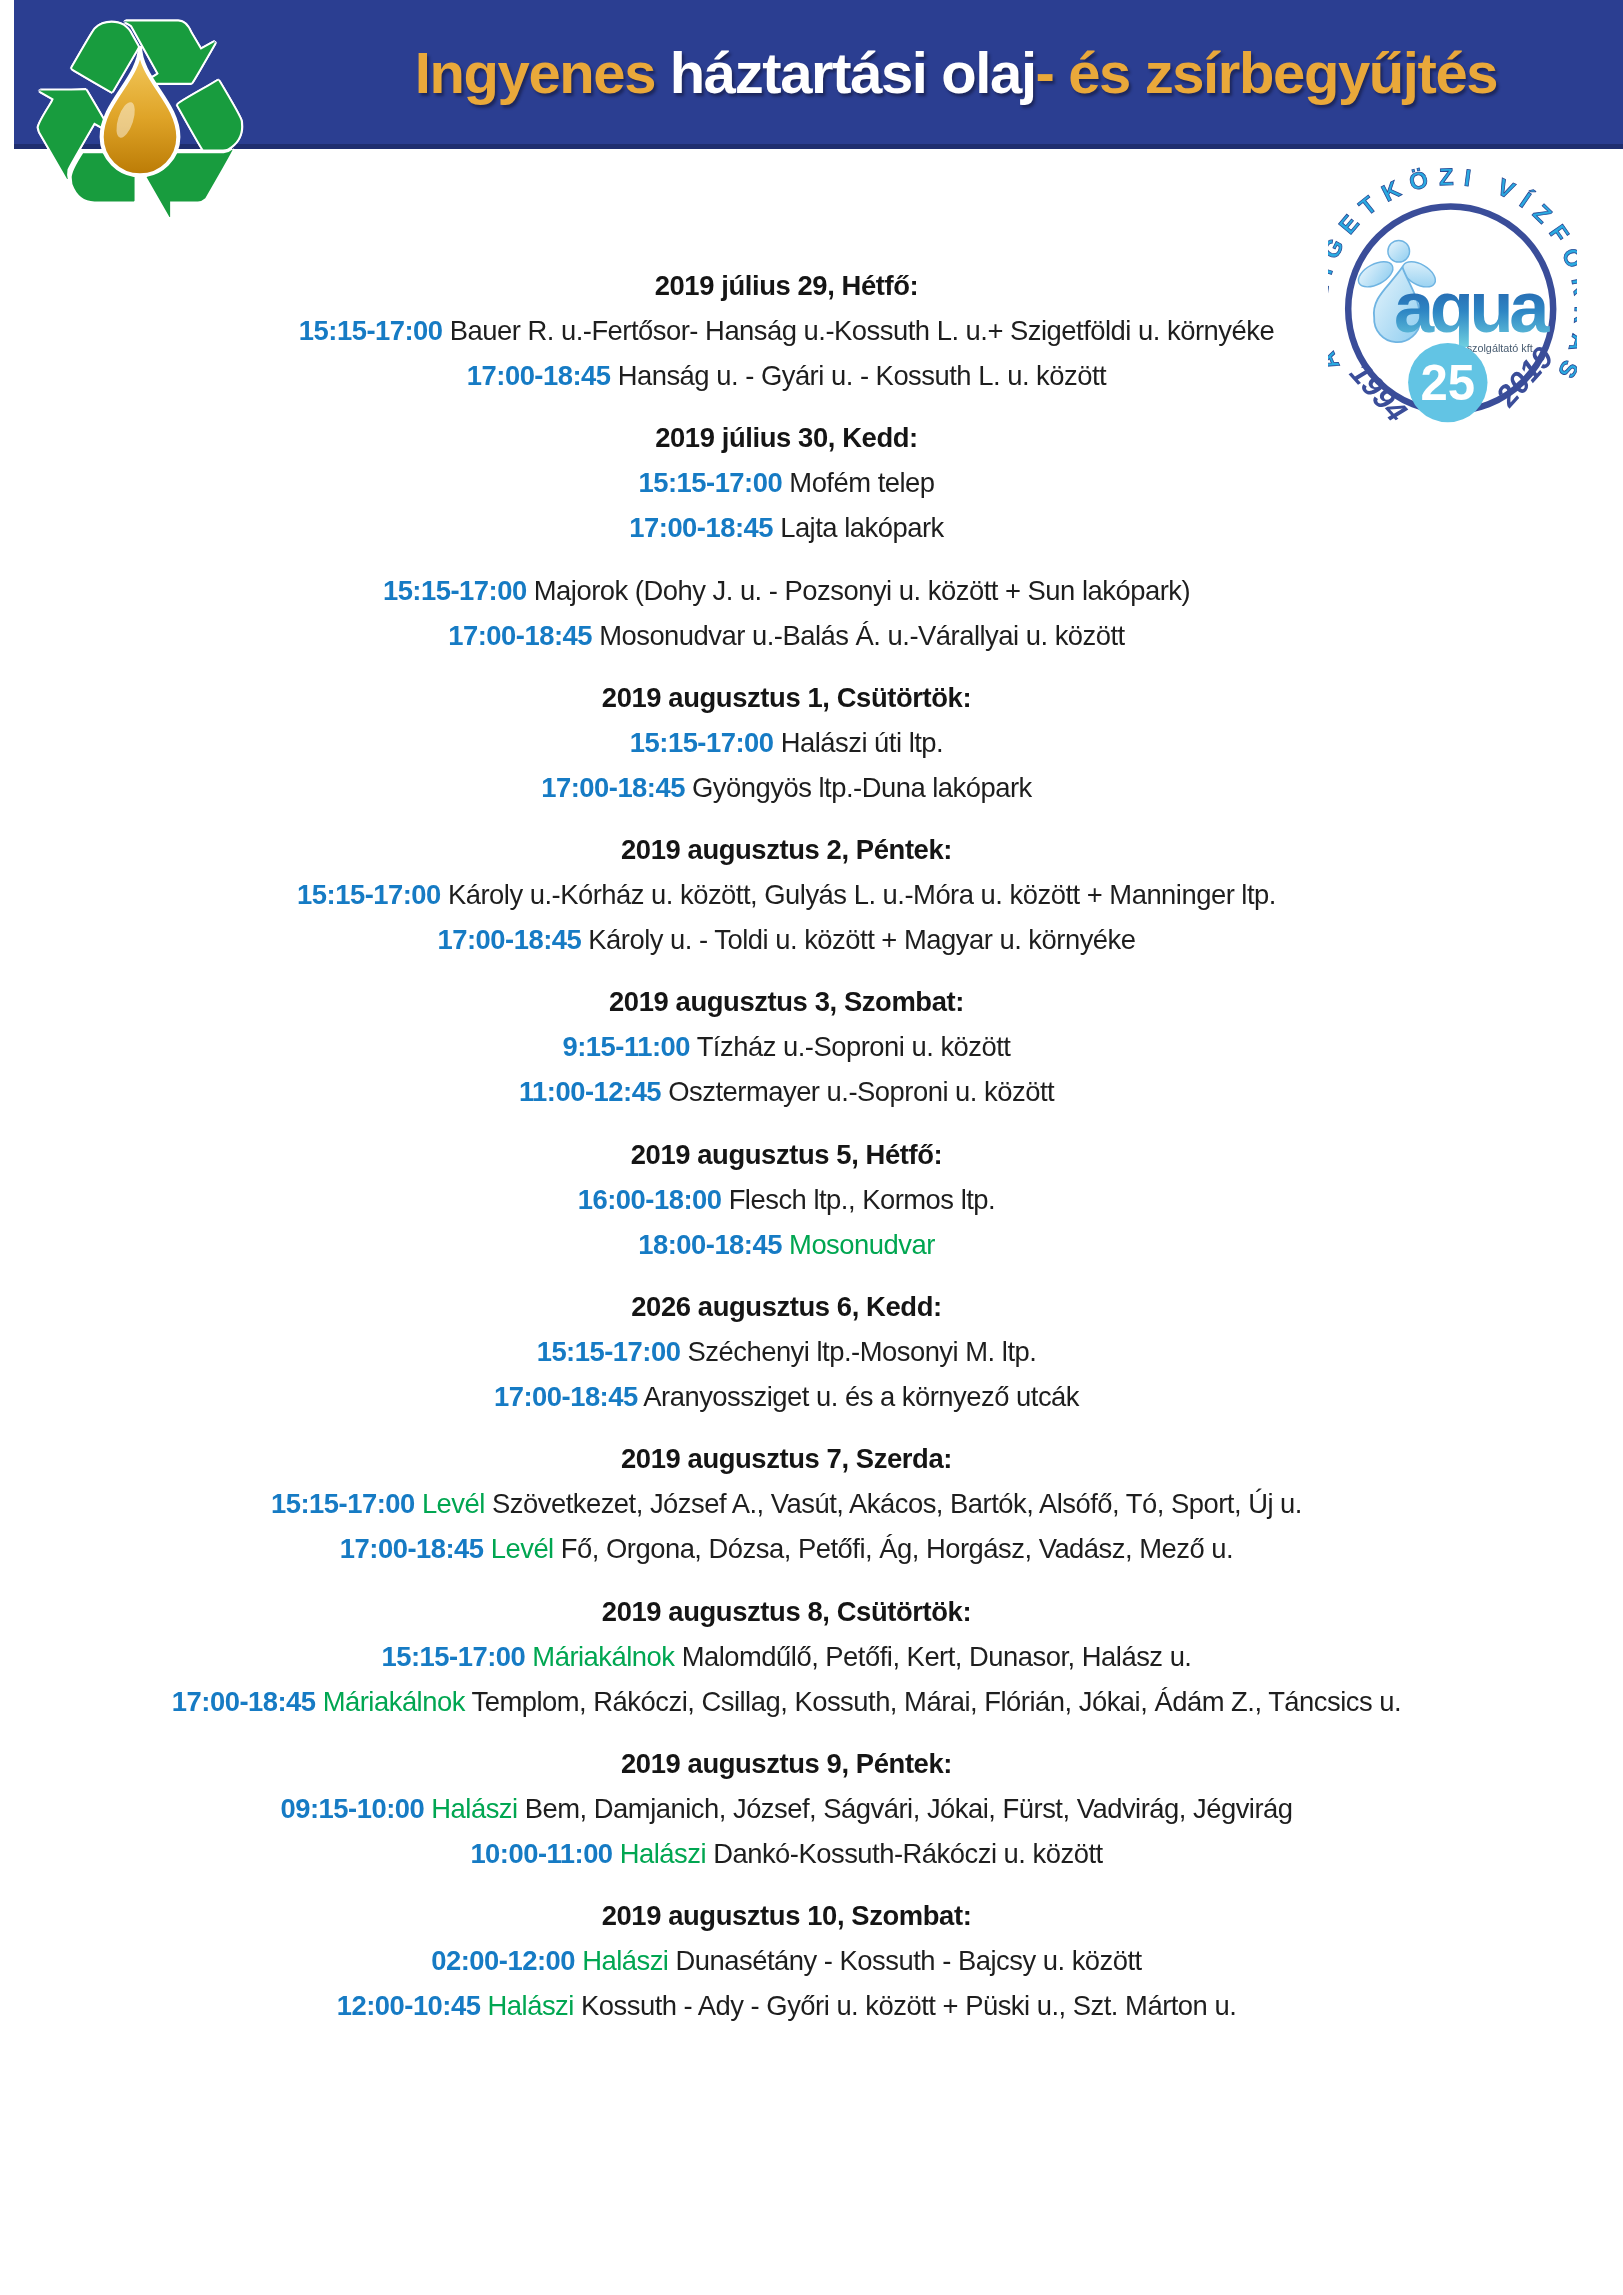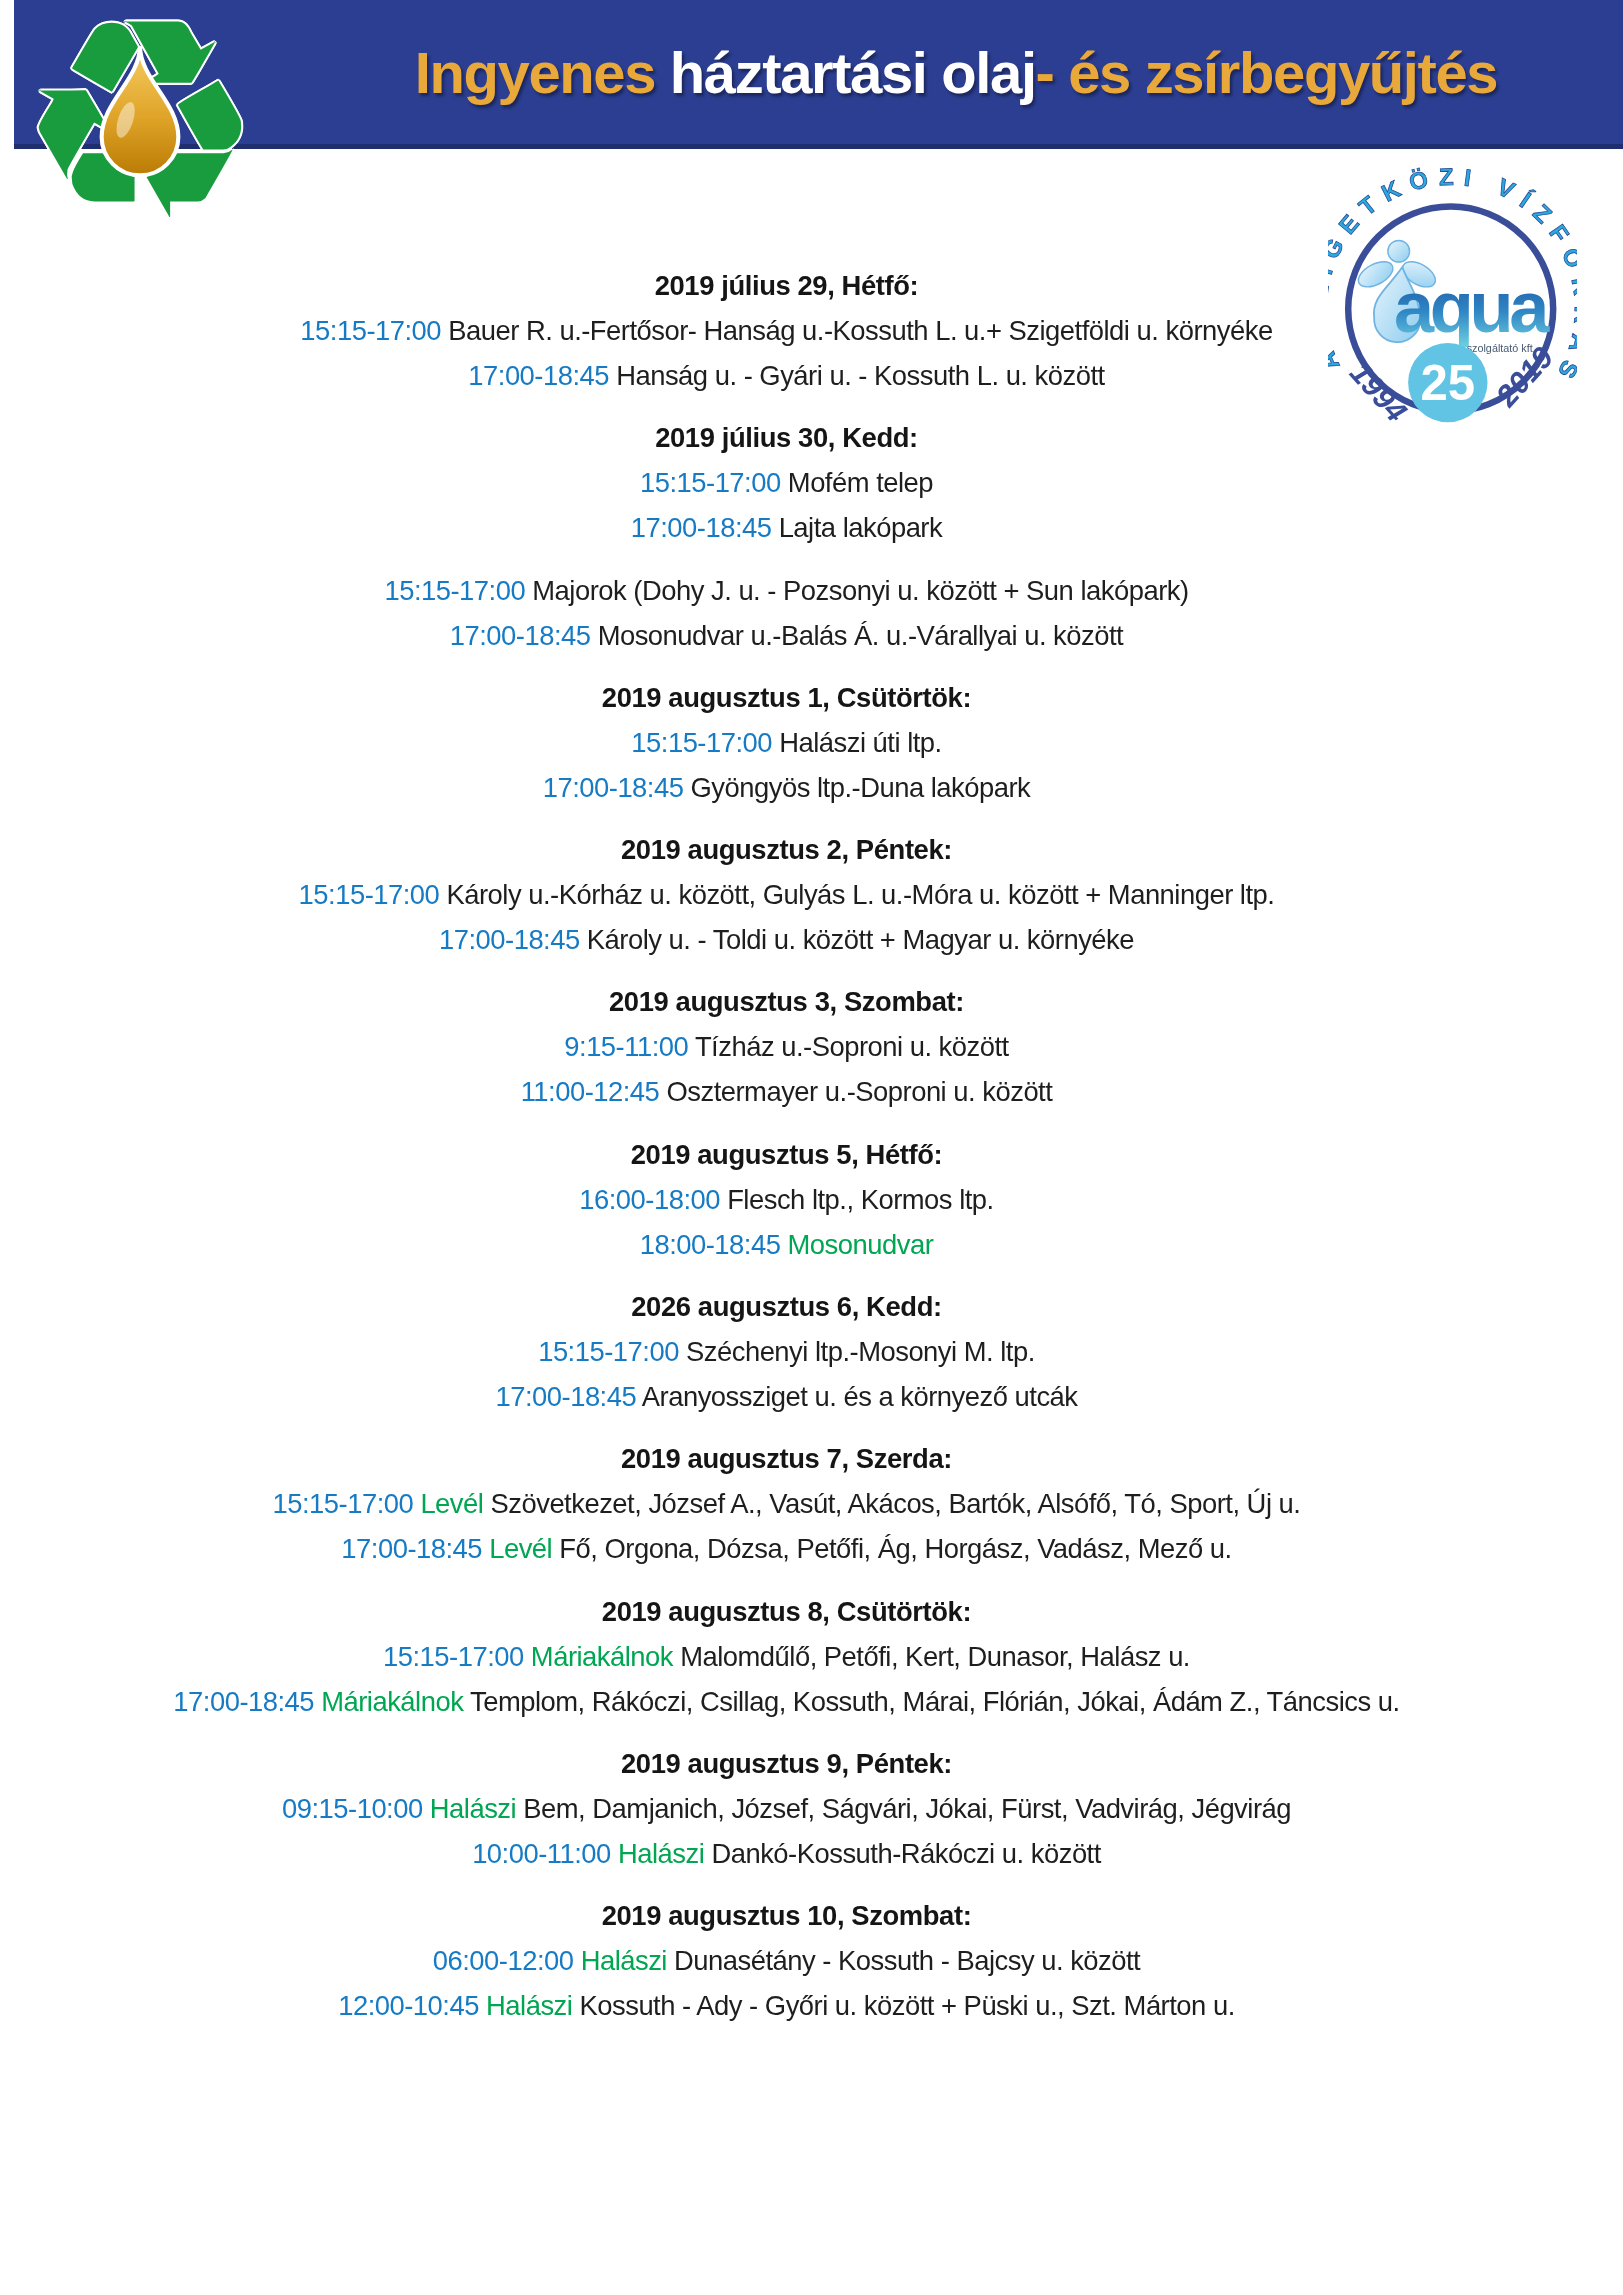--- a/index.html
+++ b/index.html
@@ -28,21 +28,21 @@
   .dropsvg{position:absolute;left:50%;top:59px;transform:translateX(-50%);}
 
   
   .aqua{position:absolute;left:1328px;top:166px;width:249px;height:278px;z-index:3;}
 
   
   .schedule{position:absolute;left:0;top:254px;width:1573px;text-align:center;color:var(--ink);}
   .block{margin-bottom:17.3px;margin-top:9px;}
   .date{font-size:27.4px;font-weight:bold;line-height:45px;color:var(--date-ink);letter-spacing:-0.4px;}
   .line{font-size:27.4px;line-height:45px;letter-spacing:-0.5px;white-space:nowrap;}
-  .time{color:var(--time-blue);font-weight:normal;}
+  .time{color:var(--time-blue);font-weight:bold;}
   .place{color:var(--place-green);}
   .loc{color:var(--ink);}
 </style>
 </head>
 <body>
 
 <div class="page">
 
   <div class="banner">
     <div class="banner-title">
@@ -152,19 +152,19 @@
         <div class="line"><span class="time">15:15-17:00</span> <span class="place">Máriakálnok</span> <span class="loc">Malomdűlő, Petőfi, Kert, Dunasor, Halász u.</span></div>
         <div class="line"><span class="time">17:00-18:45</span> <span class="place">Máriakálnok</span> <span class="loc">Templom, Rákóczi, Csillag, Kossuth, Márai, Flórián, Jókai, Ádám Z., Táncsics u.</span></div>
       </div>
       <div class="block">
         <div class="date">2019 augusztus 9, Péntek:</div>
         <div class="line"><span class="time">09:15-10:00</span> <span class="place">Halászi</span> <span class="loc">Bem, Damjanich, József, Ságvári, Jókai, Fürst, Vadvirág, Jégvirág</span></div>
         <div class="line"><span class="time">10:00-11:00</span> <span class="place">Halászi</span> <span class="loc">Dankó-Kossuth-Rákóczi u. között</span></div>
       </div>
       <div class="block">
         <div class="date">2019 augusztus 10, Szombat:</div>
-        <div class="line"><span class="time">06:00-12:00</span> <span class="place">Halászi</span> <span class="loc">Dunasétány - Kossuth - Bajcsy u. között</span></div>
+        <div class="line"><span class="time">02:00-12:00</span> <span class="place">Halászi</span> <span class="loc">Dunasétány - Kossuth - Bajcsy u. között</span></div>
         <div class="line"><span class="time">12:00-10:45</span> <span class="place">Halászi</span> <span class="loc">Kossuth - Ady - Győri u. között + Püski u., Szt. Márton u.</span></div>
       </div>
     </div>
 
 </div>
 
 
 </body></html>

